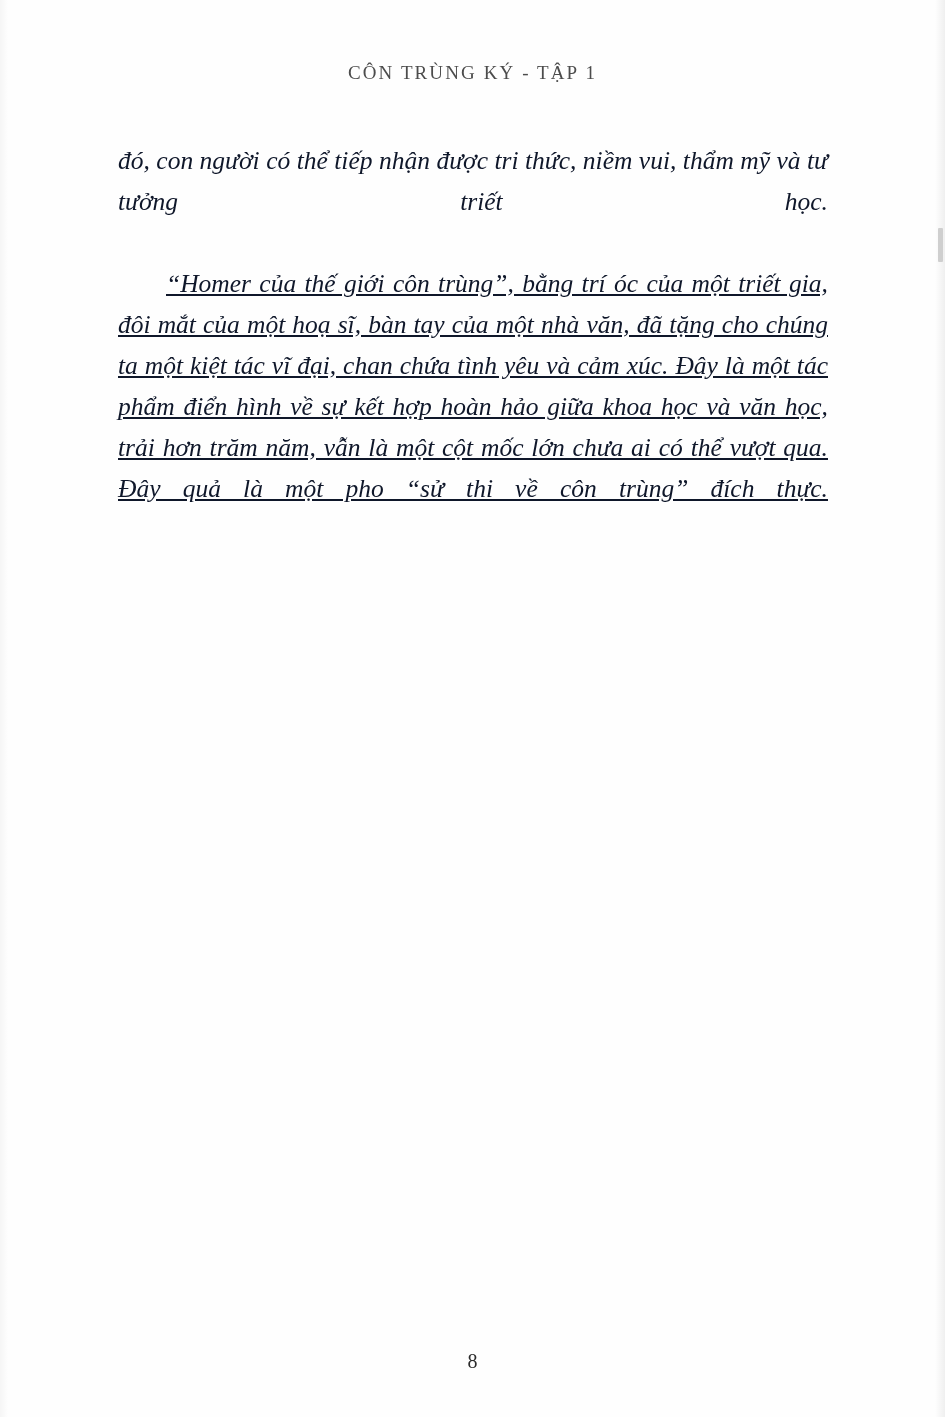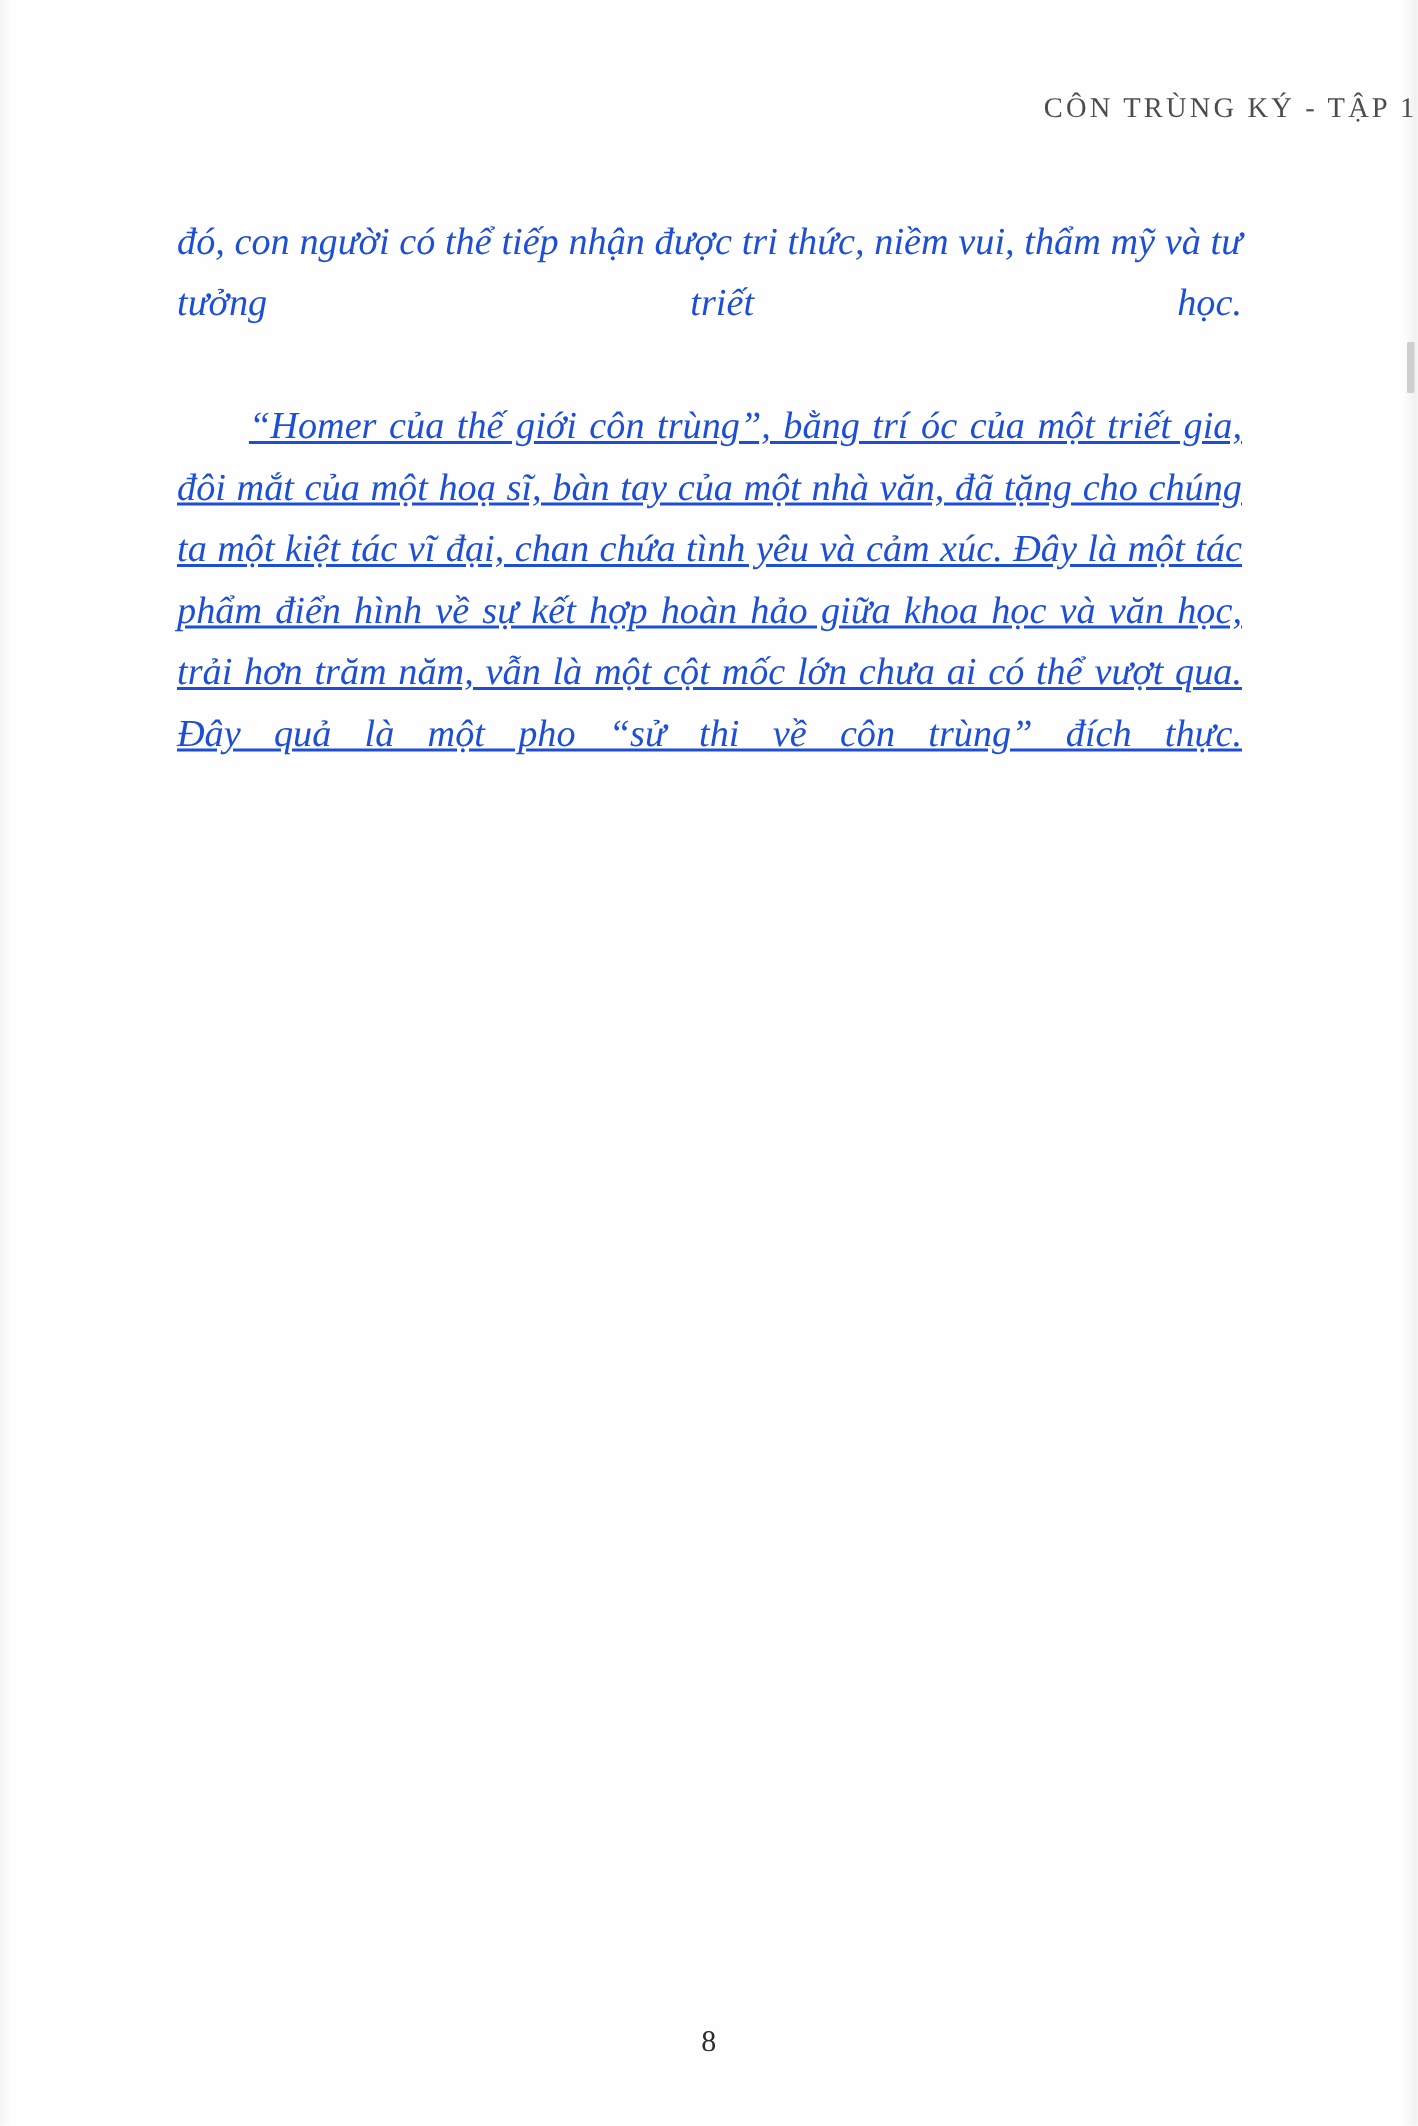--- a/index.html
+++ b/index.html
@@ -47,42 +47,42 @@
     height: 34px;
     background: #cfcfcf;
     border-radius: 1px;
   }
 
   .running-head {
     position: absolute;
     top: 62px;
     left: 0;
     right: 0;
-    text-align: right;
+    text-align: center;
     font-family: "Liberation Serif", serif;
     font-size: 19px;
     letter-spacing: 2.1px;
     color: #4c4c4c;
     font-variant: small-caps;
     white-space: nowrap;
   }
 
   .text-block {
     position: absolute;
     top: 140px;
     left: 118px;
     width: 710px;
   }
 
   .para {
     font-family: "Liberation Serif", serif;
     font-style: italic;
     font-size: 25.5px;
     line-height: 41px;
-    color: #1d4ed8;
+    color: #0f172a;
     text-align: justify;
     text-justify: inter-word;
     margin: 0;
   }
   .para + .para {
     margin-top: 0;
   }
   .para.indent {
     text-indent: 48px;
     text-decoration: underline;

